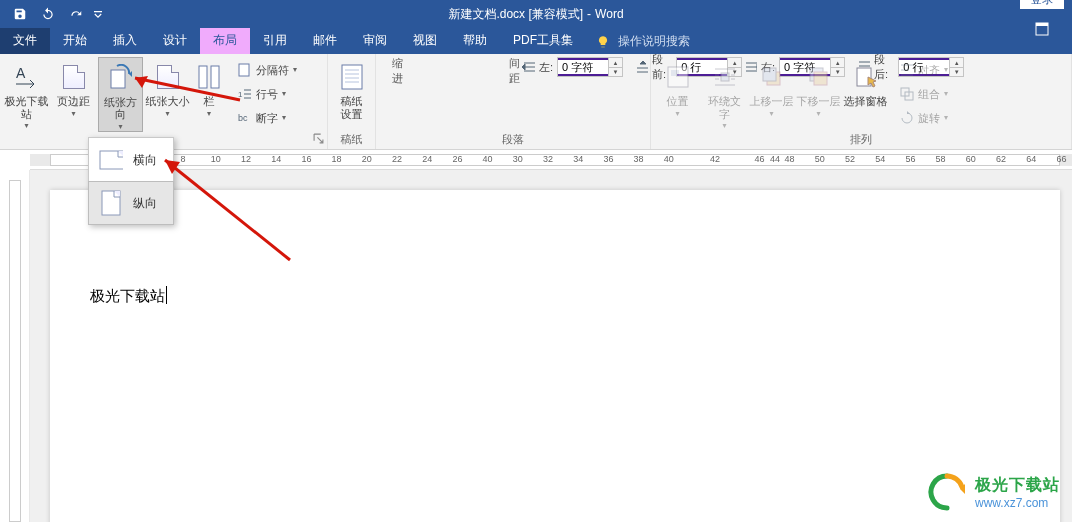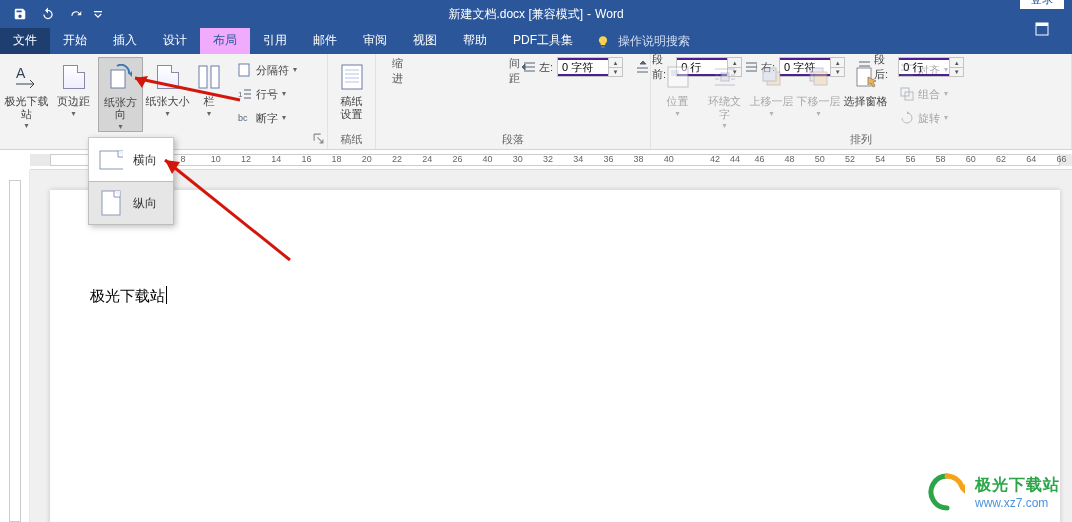--- a/index.html
+++ b/index.html
@@ -392,21 +392,21 @@
     <span class="tick-num" style="left: 392.2px;">24</span>
     <span class="tick-num" style="left: 422.4px;">26</span>
     <span class="tick-num" style="left: 452.6px;">40</span>
     <span class="tick-num" style="left: 482.8px;">30</span>
     <span class="tick-num" style="left: 513px;">32</span>
     <span class="tick-num" style="left: 543.2px;">34</span>
     <span class="tick-num" style="left: 573.4px;">36</span>
     <span class="tick-num" style="left: 603.6px;">38</span>
     <span class="tick-num" style="left: 633.8px;">40</span>
     <span class="tick-num" style="left: 680px; text-align: right;">42</span>
-    <span class="tick-num" style="left: 684px; margin-left: 16px;">44</span>
+    <span class="tick-num" style="left: 724px; margin-left: 16px;">44</span>
     <span class="tick-num" style="left: 724.4px;">46</span>
     <span class="tick-num" style="left: 754.6px;">48</span>
     <span class="tick-num" style="left: 784.8px;">50</span>
     <span class="tick-num" style="left: 815px;">52</span>
     <span class="tick-num" style="left: 845.2px;">54</span>
     <span class="tick-num" style="left: 875.4px;">56</span>
     <span class="tick-num" style="left: 905.6px;">58</span>
     <span class="tick-num" style="left: 935.8px;">60</span>
     <span class="tick-num" style="left: 966px;">62</span>
     <span class="tick-num" style="left: 996.2px;">64</span>

